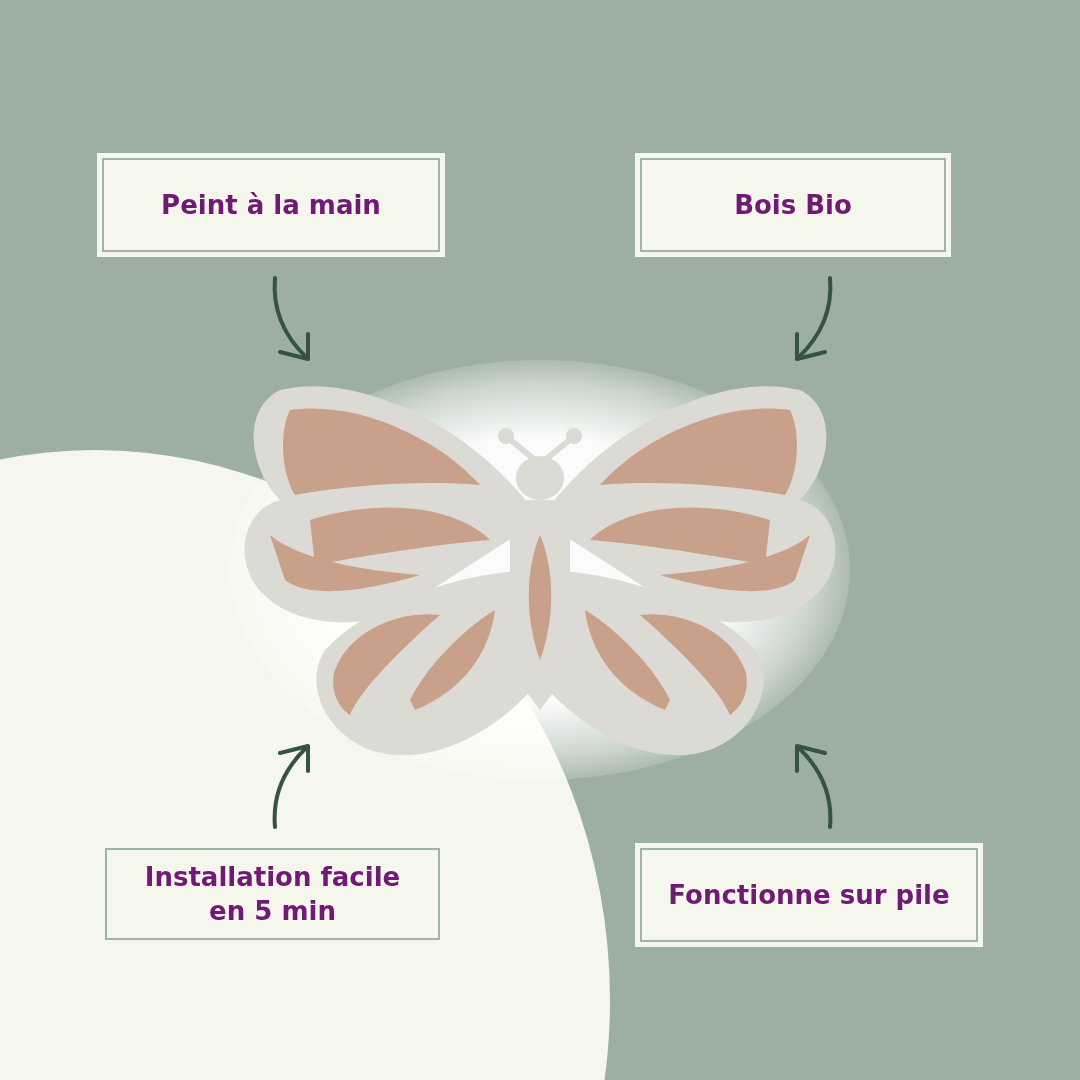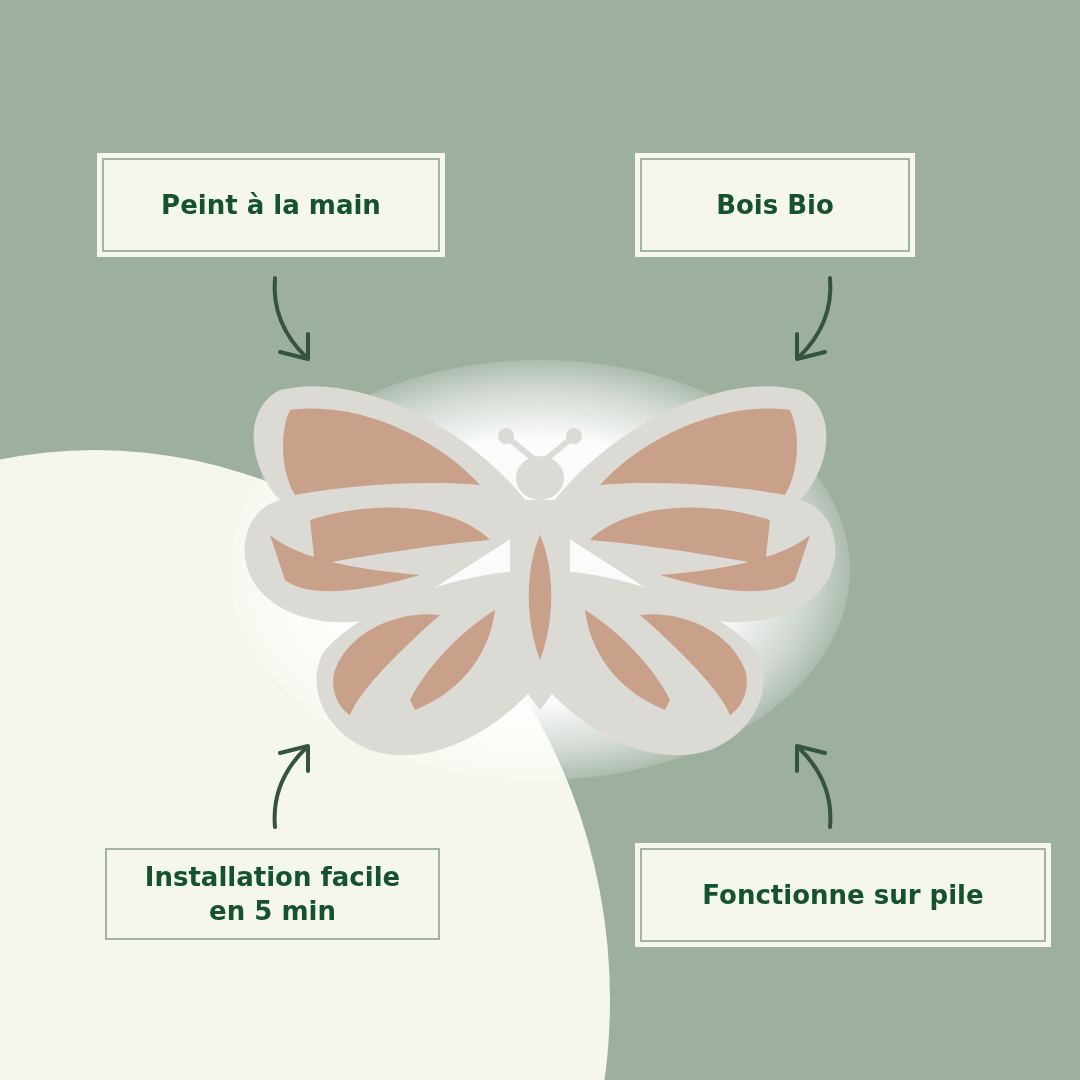--- a/index.html
+++ b/index.html
@@ -1,43 +1,43 @@
 <!DOCTYPE html>
 <html><head>
 <meta charset="utf-8">
 <style>
   html,body{margin:0;padding:0;}
   body{width:1080px;height:1080px;position:relative;overflow:hidden;background:#9daf9f;font-family:"DejaVu Sans","Liberation Sans",sans-serif;}
   .blob{position:absolute;left:-420px;top:450px;width:1030px;height:1100px;border-radius:50%;background:#f6f7ec;}
-  .box{position:absolute;background:#f6f7ec;box-sizing:border-box;display:flex;align-items:center;justify-content:center;text-align:center;color:#14532d;font-weight:bold;font-size:26px;line-height:34px;}
+  .box{position:absolute;background:#f6f7ec;box-sizing:border-box;display:flex;align-items:center;justify-content:center;text-align:center;color:#701a75;font-weight:bold;font-size:26px;line-height:34px;}
   .box .inner{position:absolute;inset:5px;border:2px solid #a1b3a3;}
   .box span{position:relative;}
   .arrow{position:absolute;}
   .glow{position:absolute;left:230px;top:360px;width:620px;height:420px;border-radius:50%;background:radial-gradient(ellipse at center, rgba(255,255,255,0.95) 45%, rgba(255,255,255,0.5) 62%, rgba(255,255,255,0) 75%);}
   .bf{position:absolute;left:240px;top:370px;}
 </style>
 </head>
 <body>
 
 <div class="blob"></div>
 
 <div class="box" style="left:97px;top:153px;width:348px;height:104px;">
   <div class="inner"></div>
   <span>Peint à la main</span>
 </div>
-<div class="box" style="left:635px;top:153px;width:280px;height:104px;">
+<div class="box" style="left:635px;top:153px;width:316px;height:104px;">
   <div class="inner"></div>
   <span>Bois Bio</span>
 </div>
 <div class="box" style="left:100px;top:843px;width:345px;height:102px;white-space:pre-line;background:transparent;justify-content:center;">
   <div class="inner"></div>
   <span>Installation facile
 en 5 min</span>
 </div>
-<div class="box" style="left:635px;top:843px;width:416px;height:104px;">
+<div class="box" style="left:635px;top:843px;width:348px;height:104px;">
   <div class="inner"></div>
   <span>Fonctionne sur pile</span>
 </div>
 
 <svg class="arrow" style="left:260px;top:272px" width="70" height="95">
   <path d="M15 6 C 12 40, 25 65, 47 86" stroke="#345440" stroke-width="4" fill="none" stroke-linecap="round"></path>
   <path d="M20 80 L 48 87 L 48 62" stroke="#345440" stroke-width="4" fill="none" stroke-linecap="round" stroke-linejoin="round"></path>
 </svg>
 <svg class="arrow" style="left:775px;top:272px" width="70" height="95">
   <path d="M55 6 C 58 40, 45 65, 23 86" stroke="#345440" stroke-width="4" fill="none" stroke-linecap="round"></path>

